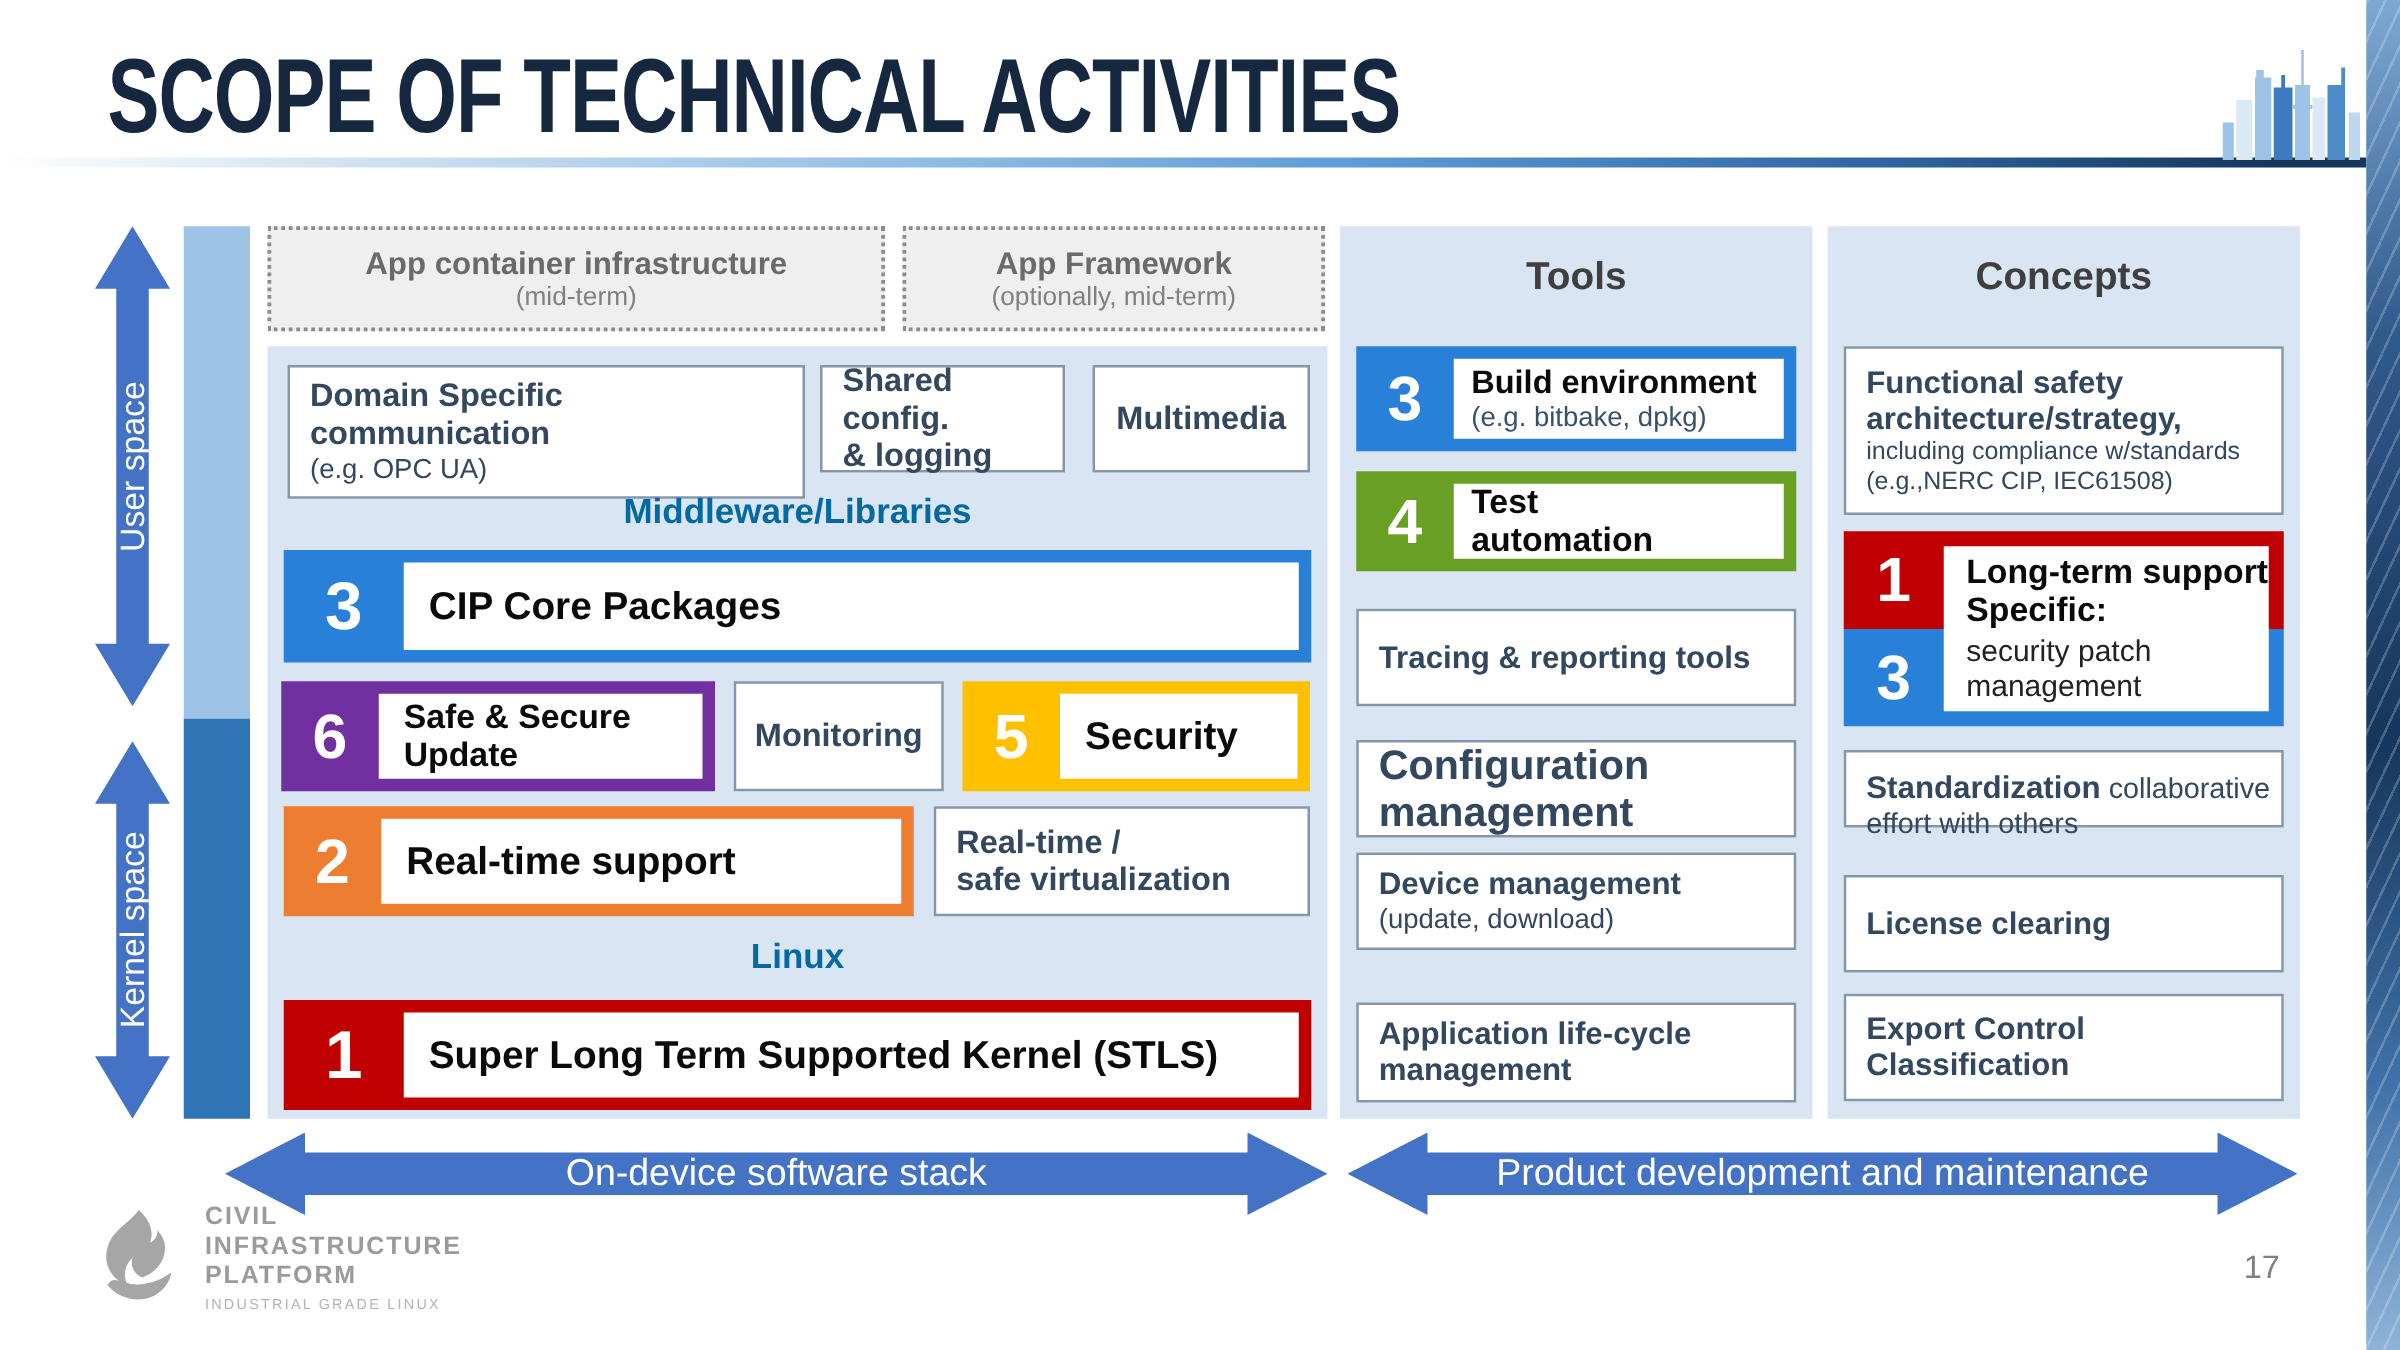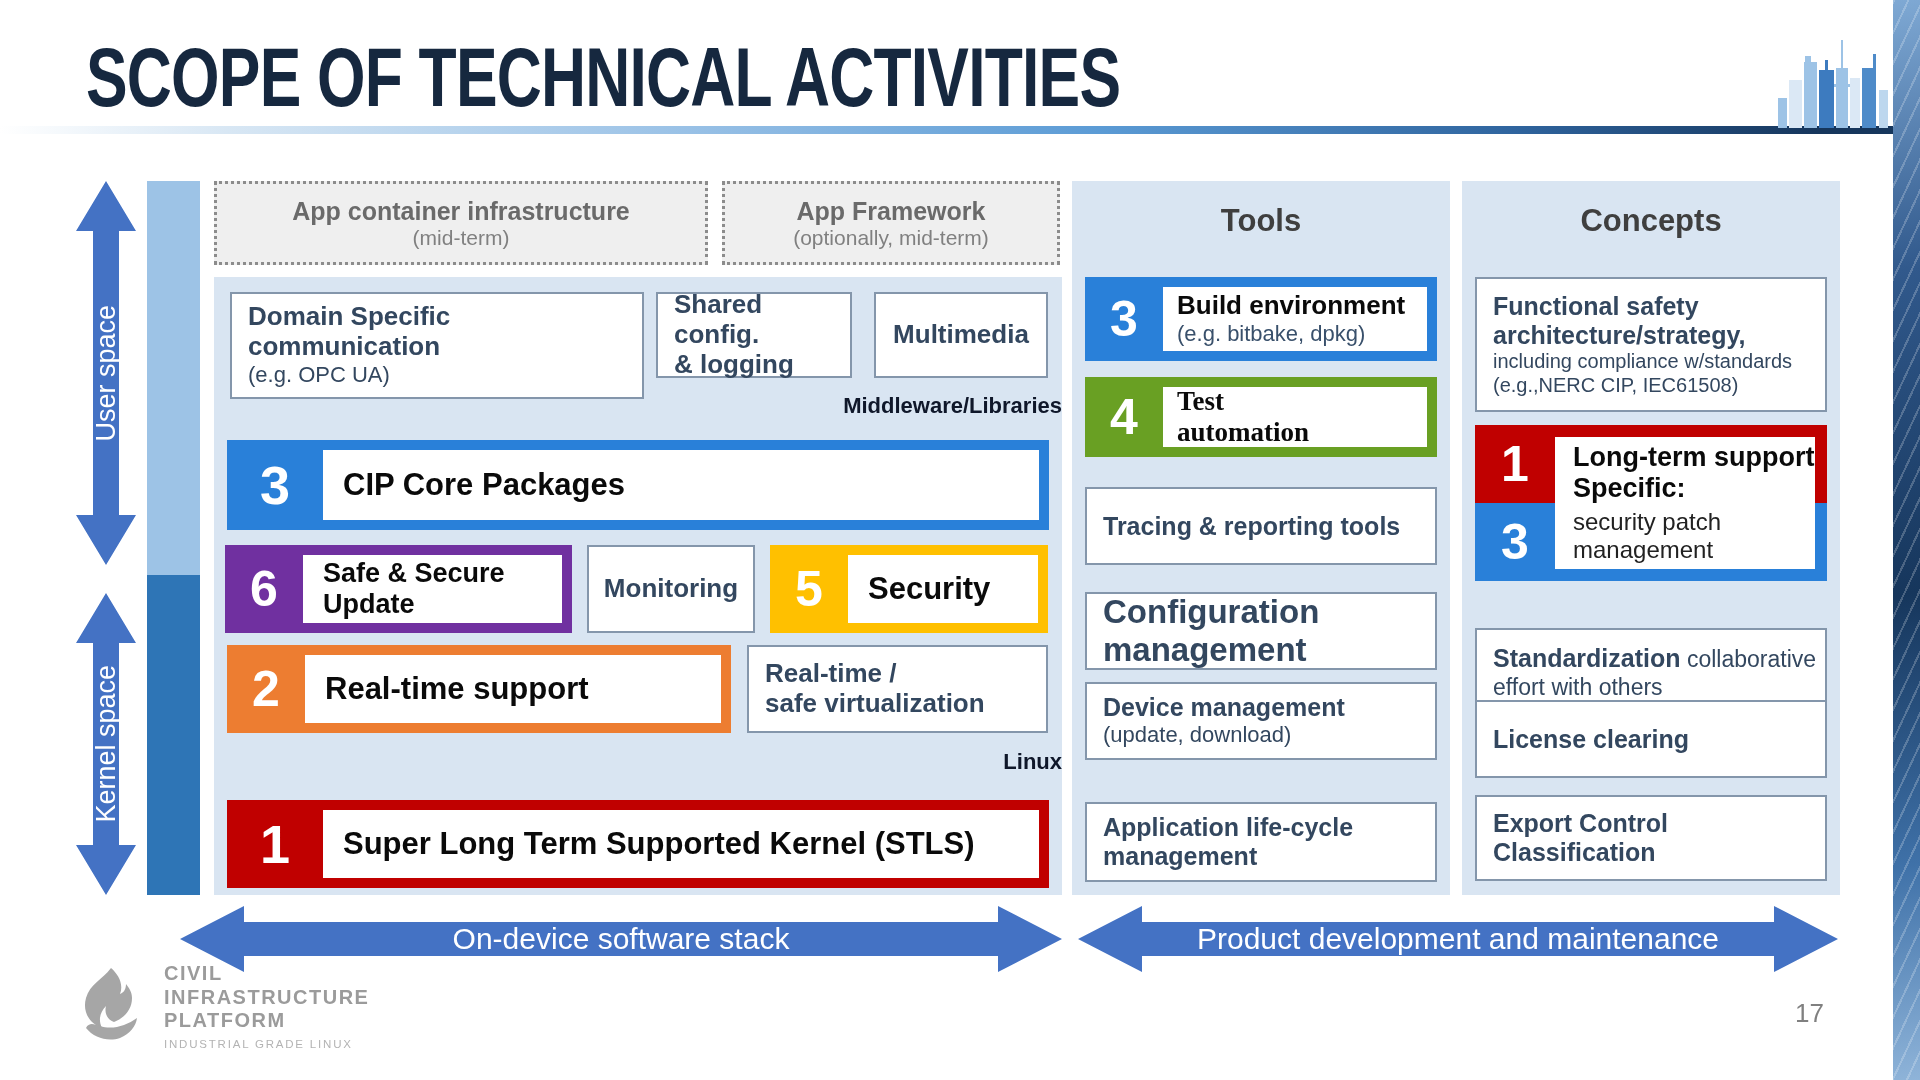--- a/index.html
+++ b/index.html
@@ -48,22 +48,22 @@
   .nbar{position:absolute;display:flex;align-items:stretch;}
   .nbar .num{display:flex;align-items:center;justify-content:center;
              color:#fff;font-weight:bold;font-size:54px;flex:0 0 96px;}
   .nbar .num.sm{flex:0 0 78px;font-size:50px;}
   .nbar .inner{flex:1;background:#fff;margin:10px 10px 10px 0;display:flex;flex-direction:column;
                justify-content:center;padding-left:20px;}
   .nbar .inner .big{font-weight:bold;color:#0a0a0a;font-size:31px;line-height:1.1;}
   .nbar .inner .med{font-weight:bold;color:#0a0a0a;font-size:27px;line-height:1.15;}
   .nbar .inner .sub{color:#39506b;font-size:22px;line-height:1.15;}
 
-  .mid-label{position:absolute;left:0;width:100%;text-align:right;
-             font-size:22px;font-weight:bold;color:#0f172a;}
+  .mid-label{position:absolute;left:0;width:100%;text-align:center;
+             font-size:28px;font-weight:bold;color:#0369a1;}
 
   
   .h-arrow{position:absolute;top:906px;height:66px;background:#4472c4;
      clip-path:polygon(0 50%,64px 0,64px 16px,calc(100% - 64px) 16px,calc(100% - 64px) 0,100% 50%,calc(100% - 64px) 100%,calc(100% - 64px) calc(100% - 16px),64px calc(100% - 16px),64px 100%);
      display:flex;align-items:center;justify-content:center;color:#fff;font-size:30px;}
 
   
   .logo{position:absolute;left:72px;top:962px;display:flex;align-items:flex-start;}
   .logo-text{margin-left:14px;color:#9b9b9b;font-size:20px;font-weight:bold;
              letter-spacing:1.5px;line-height:1.18;}
@@ -192,21 +192,21 @@
     <div class="nbar" style="left:13px;top:96px;width:352px;height:84px;background:#2980d9;">
       <div class="num sm">3</div>
       <div class="inner" style="padding-left:14px;">
         <div class="med" style="font-size:26px;">Build environment</div>
         <div class="sub">(e.g. bitbake, dpkg)</div>
       </div>
     </div>
 
     <div class="nbar" style="left:13px;top:196px;width:352px;height:80px;background:#69a023;">
       <div class="num sm">4</div>
-      <div class="inner" style="padding-left:14px;font-family:Liberation Serif, serif;">
+      <div class="inner" style="padding-left:14px;">
         <div class="med">Test</div>
         <div class="med">automation</div>
       </div>
     </div>
 
     <div class="wbox pad" style="left:13px;top:306px;width:352px;height:78px;">
       <div class="b" style="font-size:25px;">Tracing &amp; reporting tools</div>
     </div>
     <div class="wbox pad" style="left:13px;top:411px;width:352px;height:78px;">
       <div class="b" style="font-size:33px;">Configuration management</div>
@@ -233,21 +233,21 @@
       <div class="nums">
         <div>1</div>
         <div>3</div>
       </div>
       <div class="inner">
         <div class="t">Long-term support Specific:</div>
         <div class="s">security patch management</div>
       </div>
     </div>
 
-    <div class="wbox pad" style="left:13px;top:419px;width:352px;height:78px;display:block;padding-top:14px;margin-top:28px;">
+    <div class="wbox pad" style="left:13px;top:419px;width:352px;height:62px;display:block;padding-top:14px;">
       <span class="b" style="font-size:25px;">Standardization</span><span class="r" style="font-size:23px;"> collaborative effort with others</span>
     </div>
     <div class="wbox pad" style="left:13px;top:519px;width:352px;height:78px;">
       <div class="b" style="font-size:25px;">License clearing</div>
     </div>
     <div class="wbox pad" style="left:13px;top:614px;width:352px;height:86px;">
       <div class="b" style="font-size:25px;">Export Control Classification</div>
     </div>
   </div>
 

